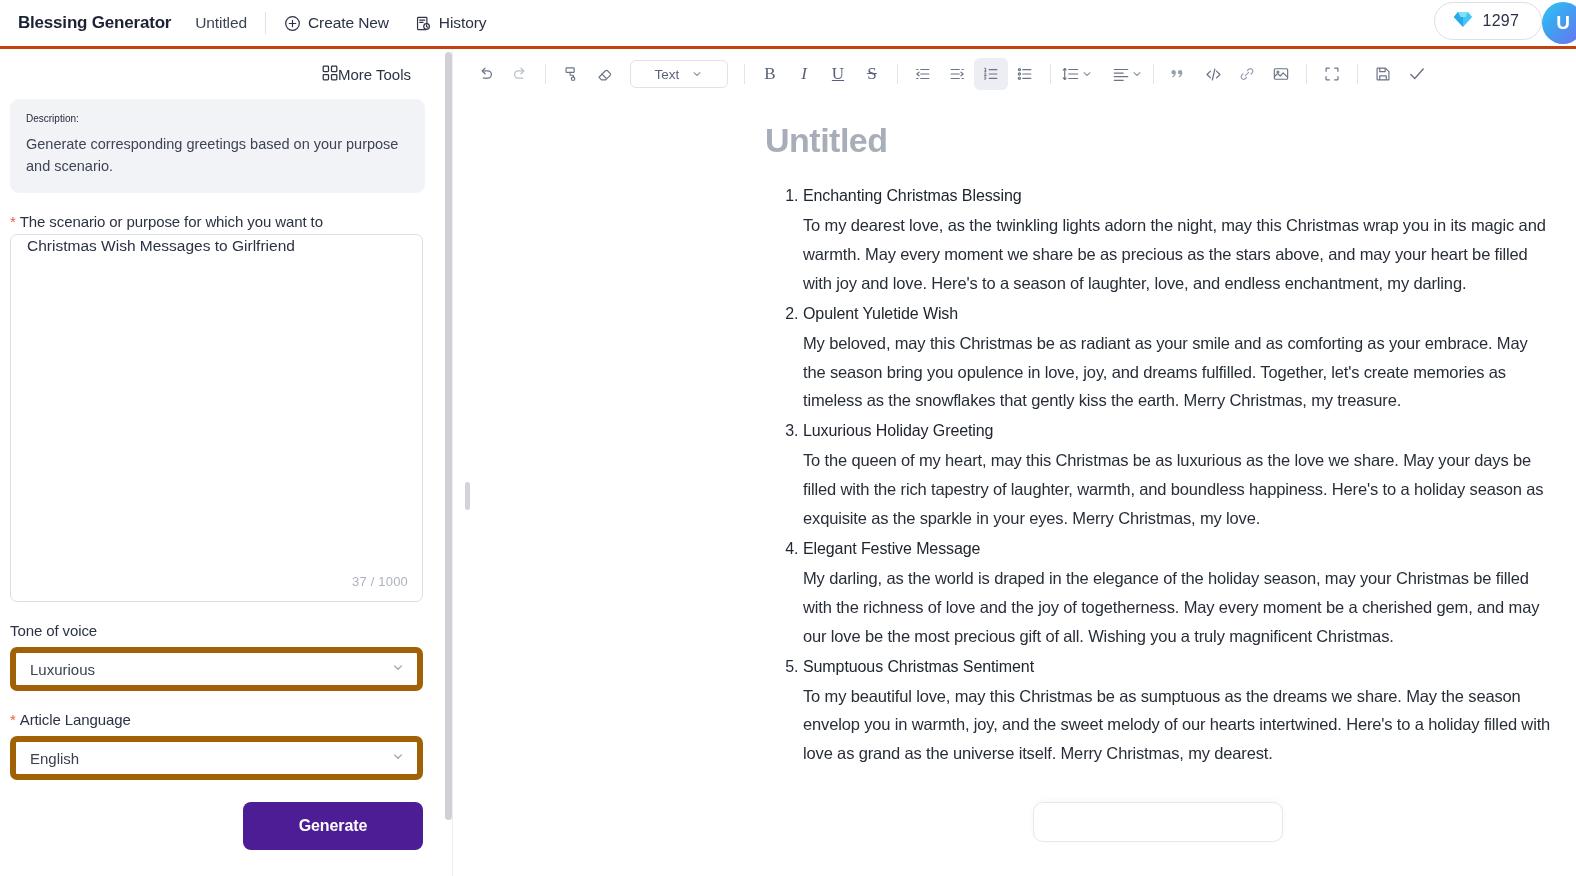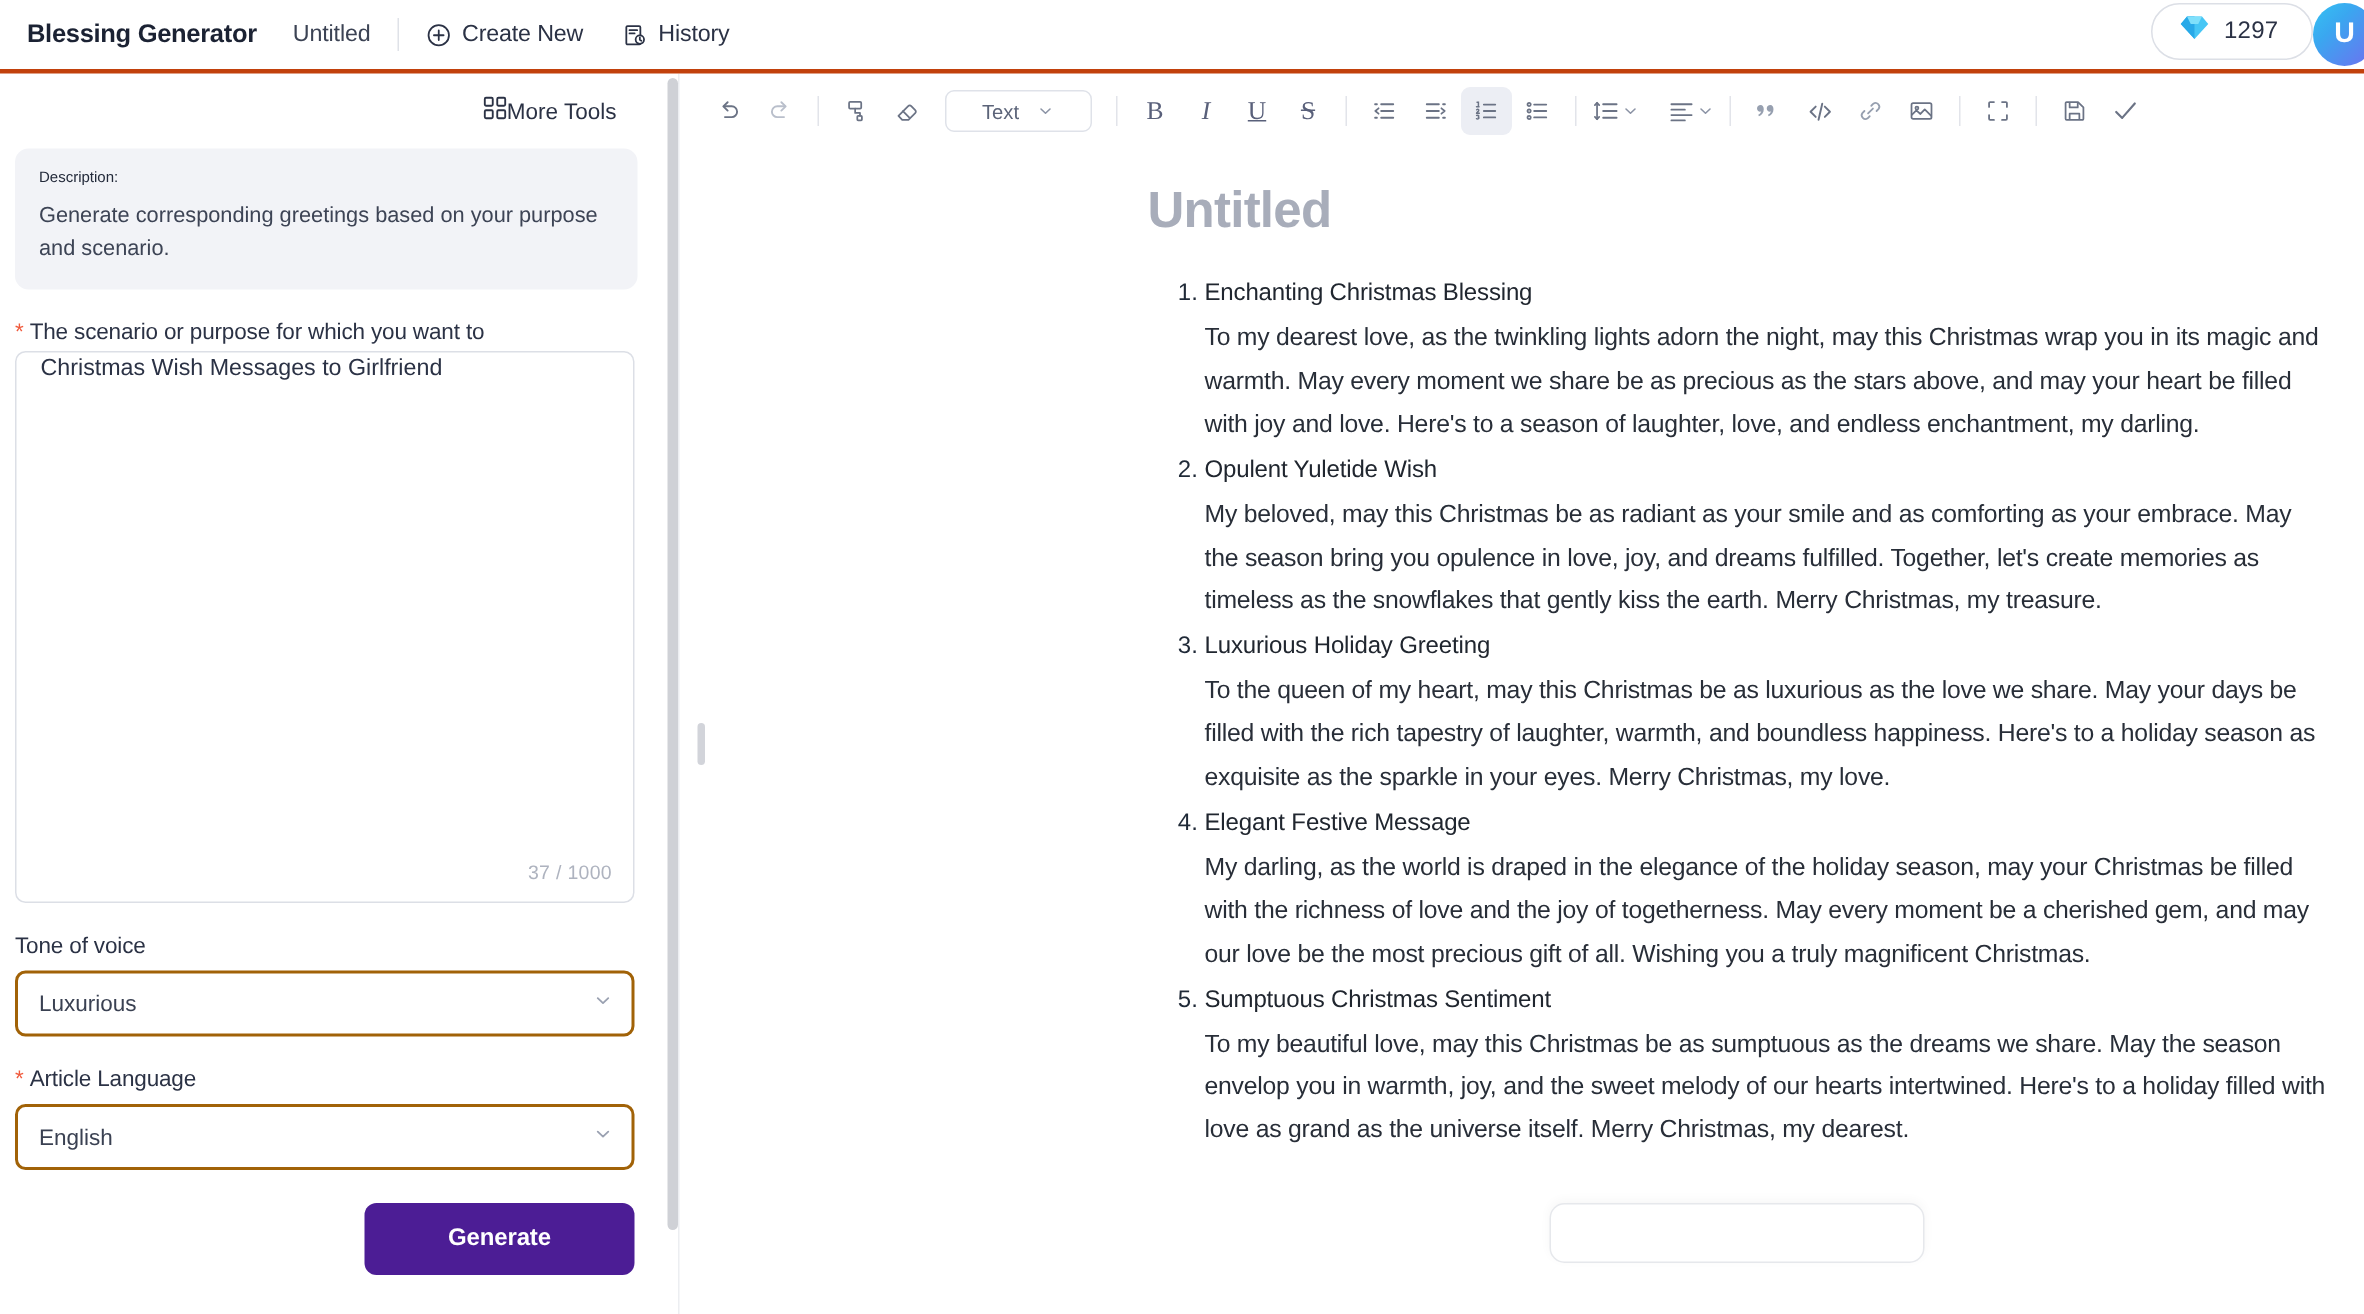--- a/index.html
+++ b/index.html
@@ -80,21 +80,21 @@
     font-size: 15.5px; color: #2b3245; line-height: 1.45;
     position: relative; overflow: hidden;
   }
   #scenario-counter {
     position: absolute; right: 14px; bottom: 9px;
     font-size: 13px; color: #aeb3bf; letter-spacing: 0.2px;
   }
 
   .select-box {
     position: relative; margin: 0 2px;
-    border: 2px solid #a16207; border-radius: 7px; background: #fff;
+    border: 6px solid #a16207; border-radius: 7px; background: #fff;
     height: 44px; display: flex; align-items: center;
     padding: 0 38px 0 14px; font-size: 15px; color: #3a4152; cursor: pointer;
   }
   .select-box .chev {
     position: absolute; right: 12px; top: 50%; transform: translateY(-50%);
   }
 
   #generate-row { display: flex; justify-content: flex-end; margin: 22px 2px 0 0; }
   #generate-btn {
     background: #4c1d95; color: #fff; border: none; border-radius: 8px;

